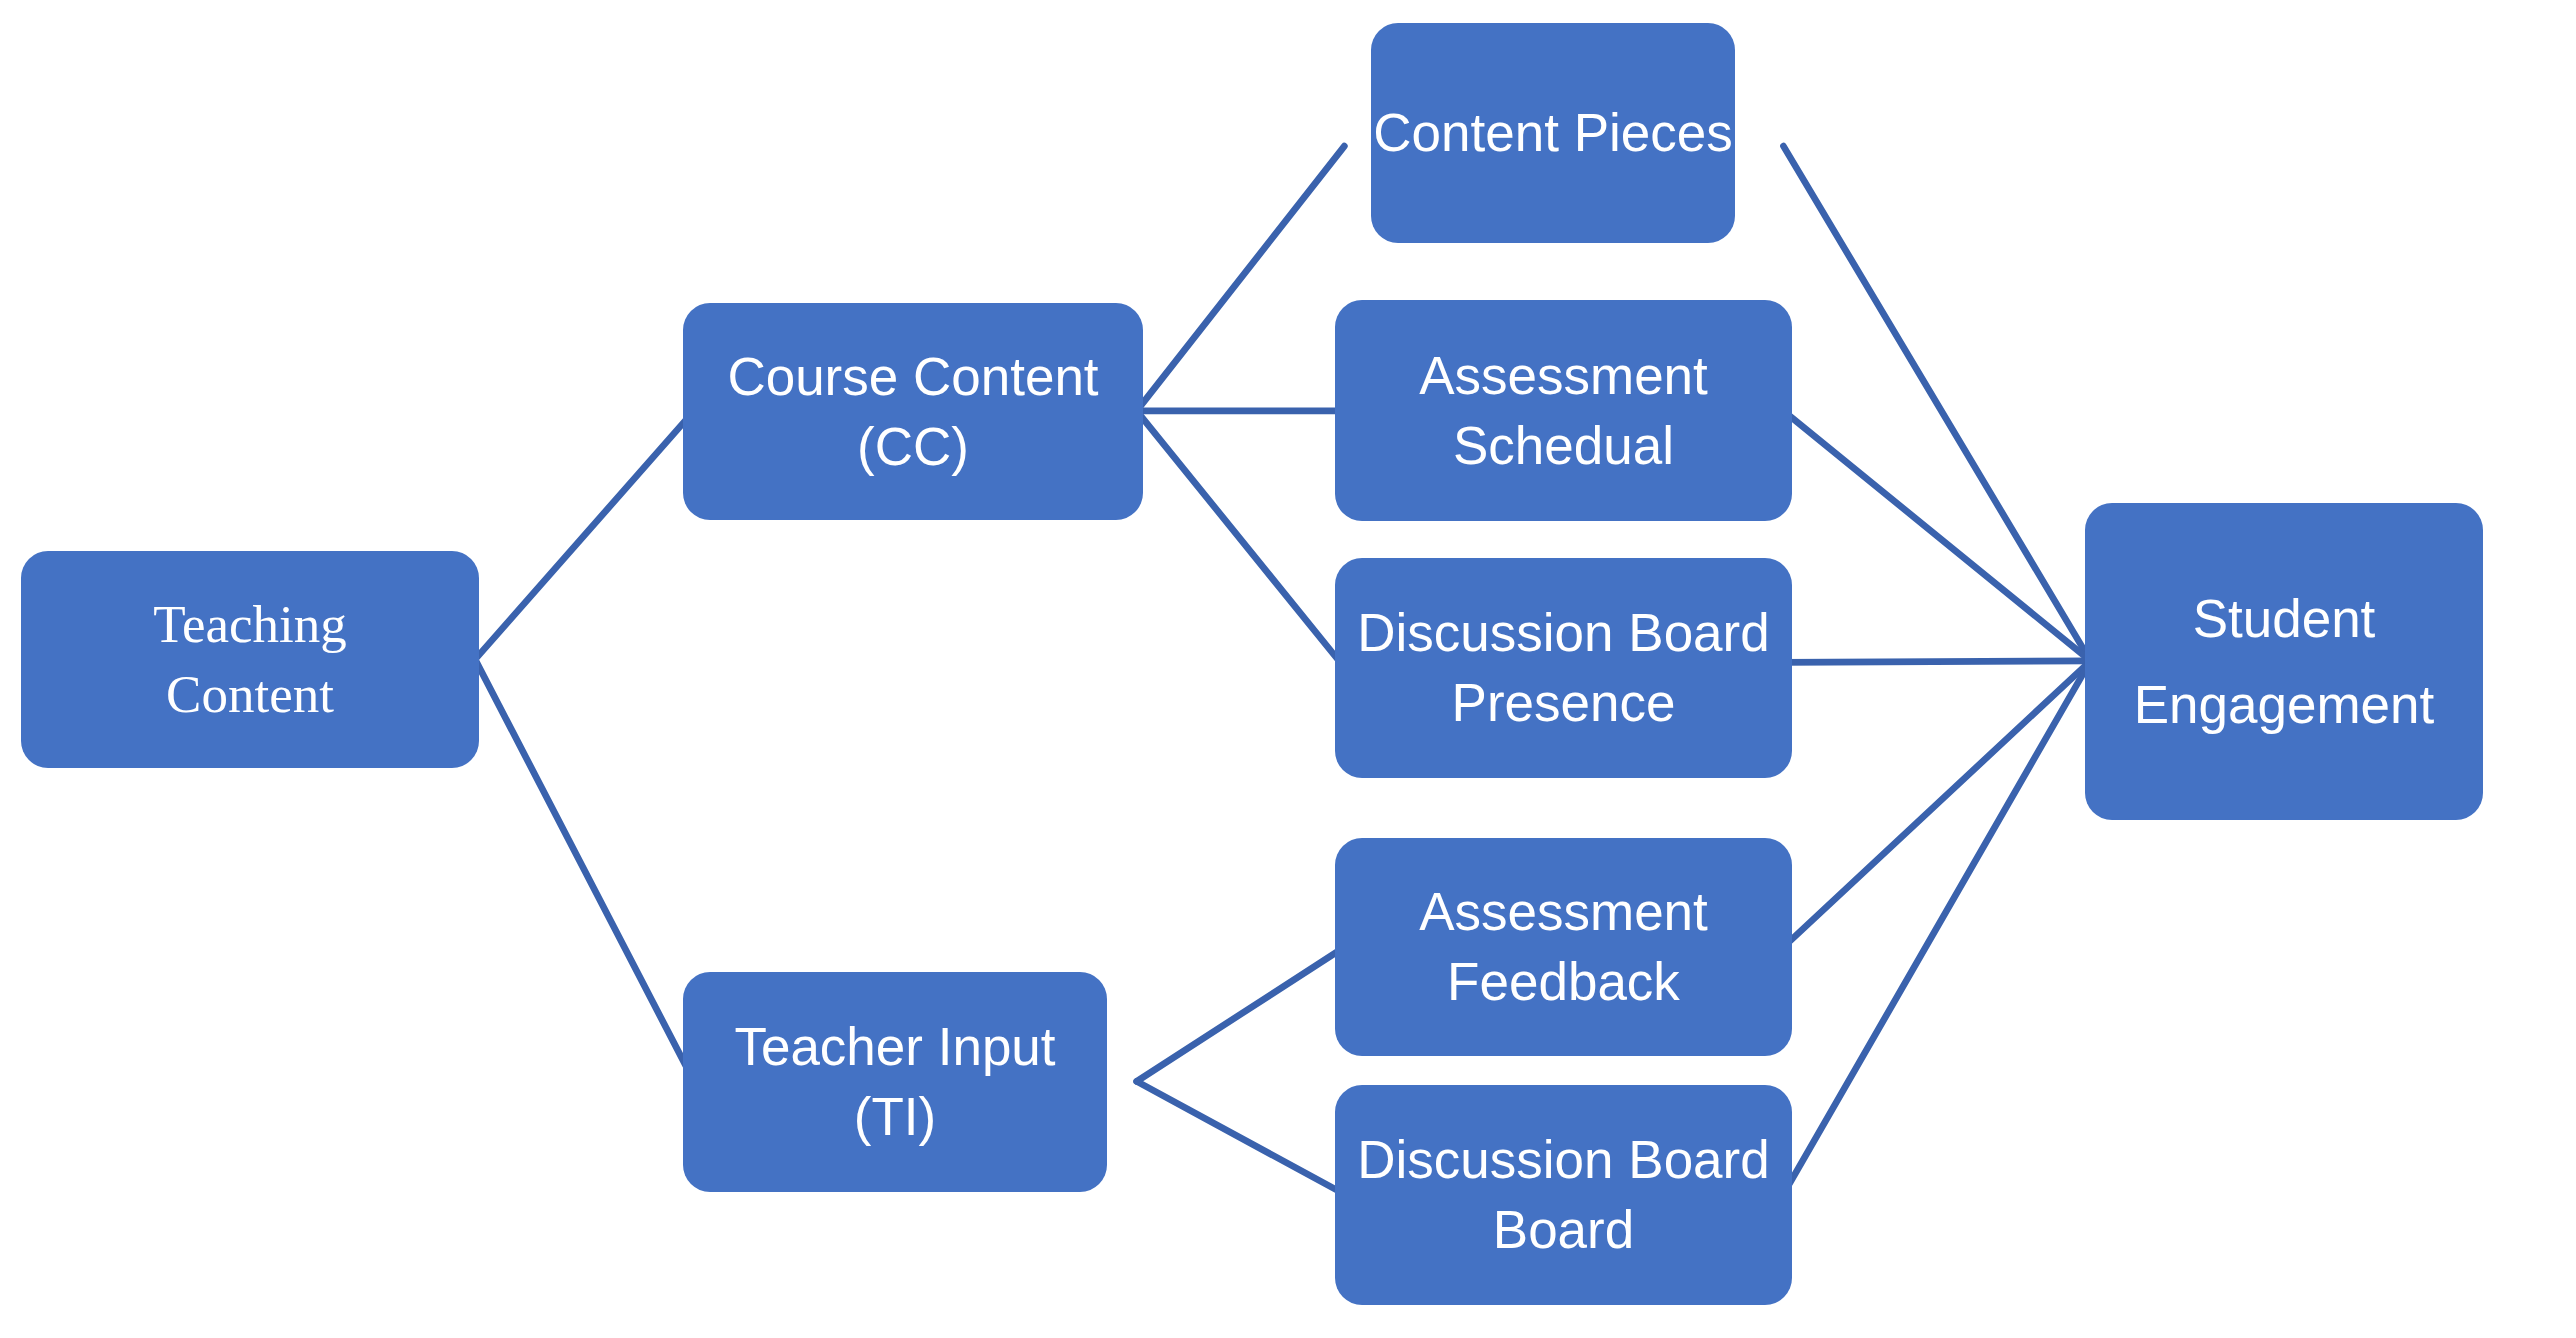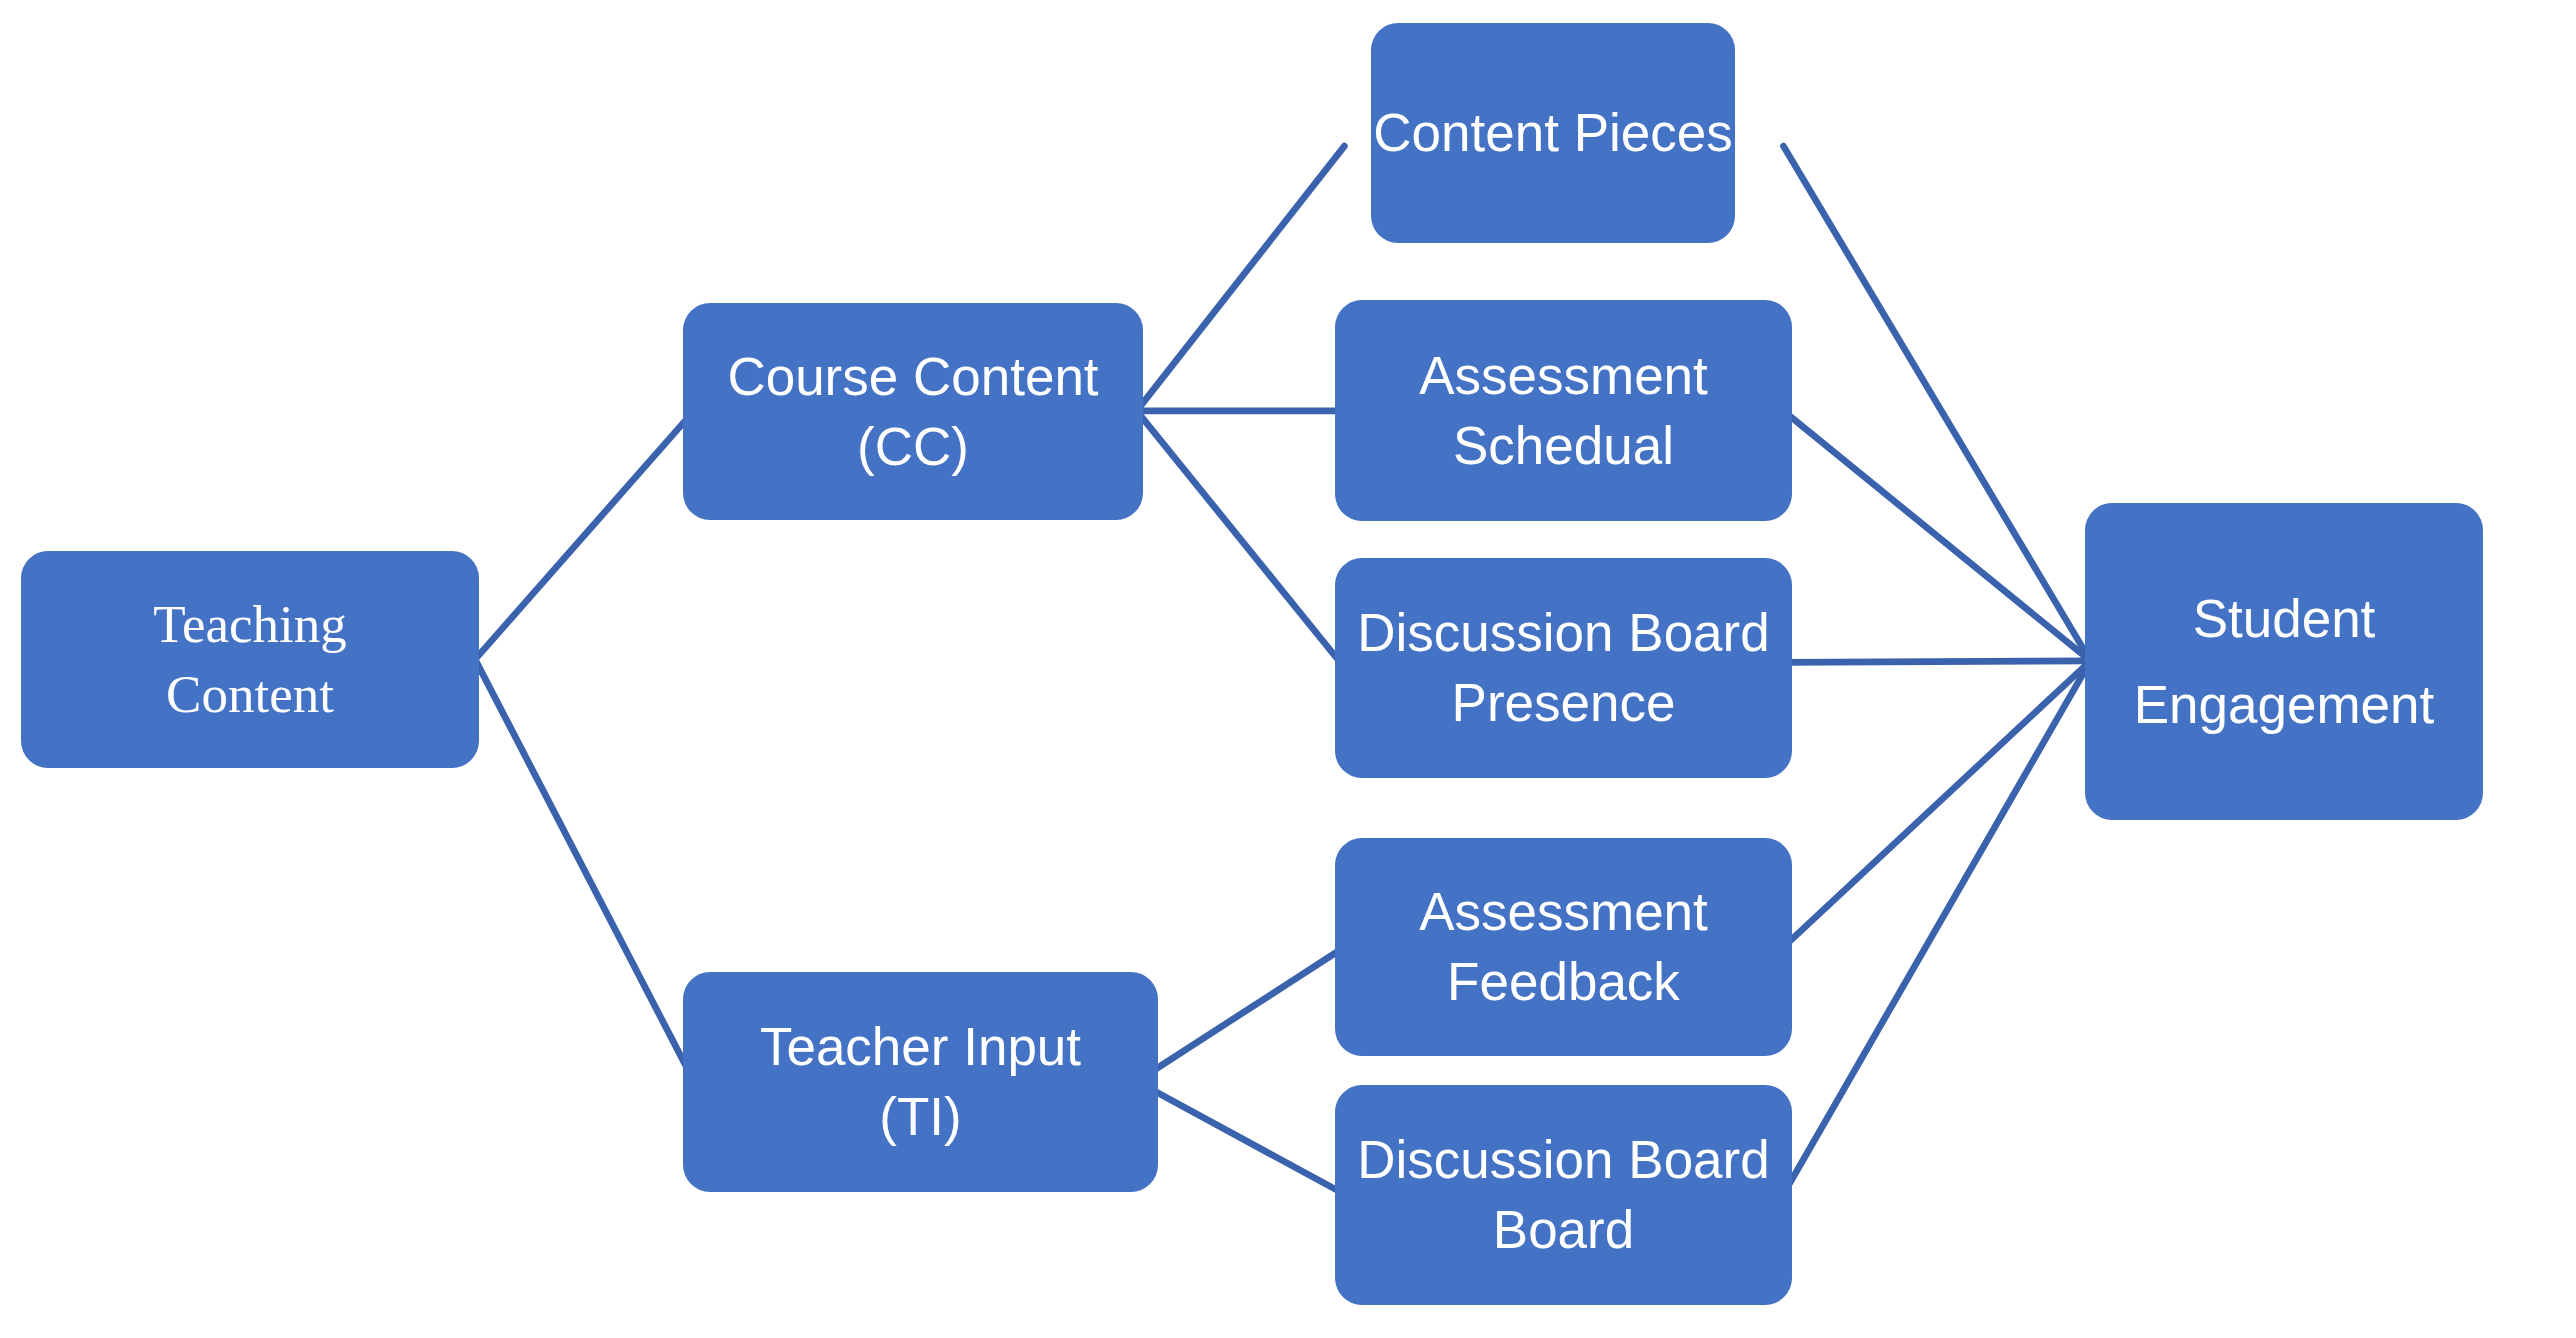--- a/index.html
+++ b/index.html
@@ -57,21 +57,21 @@
     </div>
   </div>
 
   <div class="node" style="left:683px;top:303px;width:460px;height:217px;justify-content:center;">
     <div class="label">
       <span class="line">Course Content</span>
       <span class="line">(CC)</span>
     </div>
   </div>
 
-  <div class="node" style="left:683px;top:972px;width:475px;height:220px;">
+  <div class="node" style="left:683px;top:972px;width:424px;height:220px;">
     <div class="label">
       <span class="line">Teacher Input</span>
       <span class="line">(TI)</span>
     </div>
   </div>
 
   <div class="node" style="left:1335px;top:23px;width:364px;height:220px;margin-left:36px;">
     <div class="label">
       <span class="line">Content Pieces</span>
     </div>

